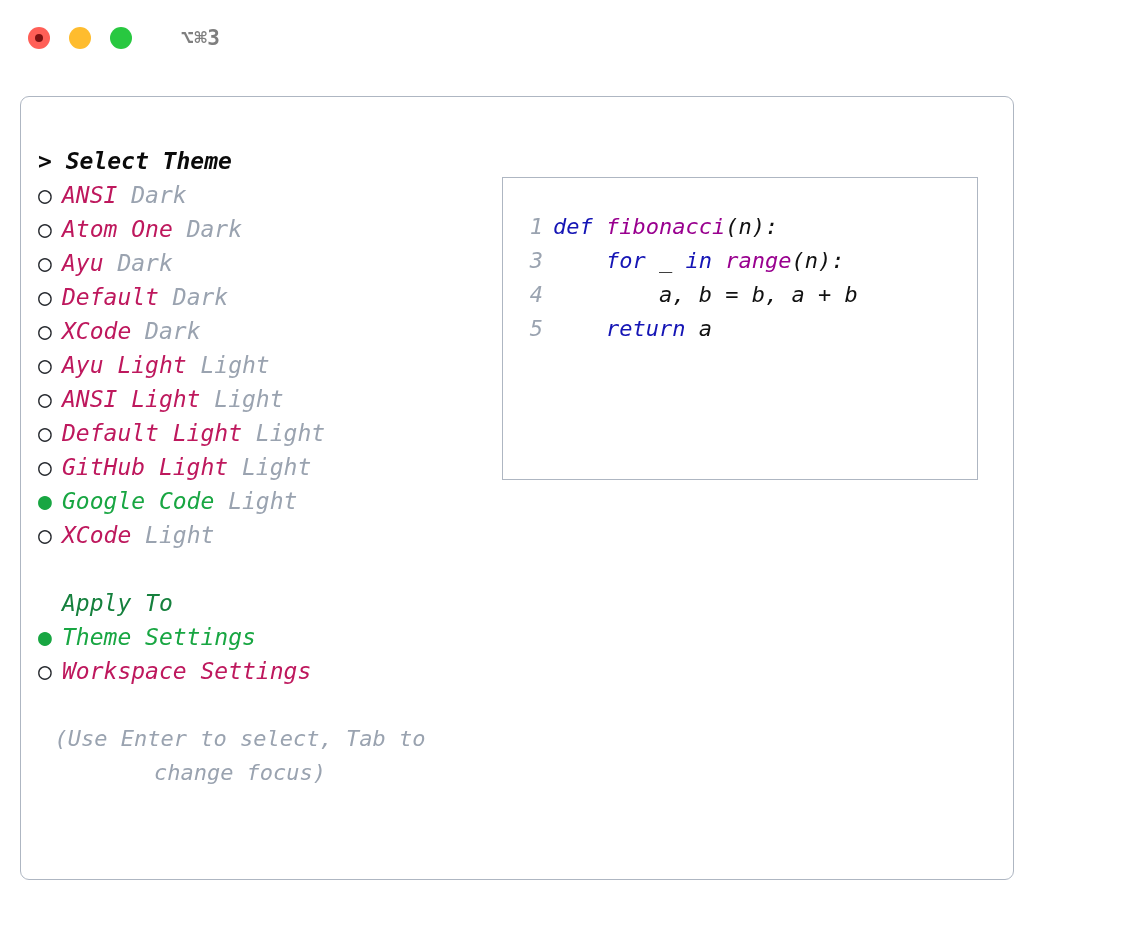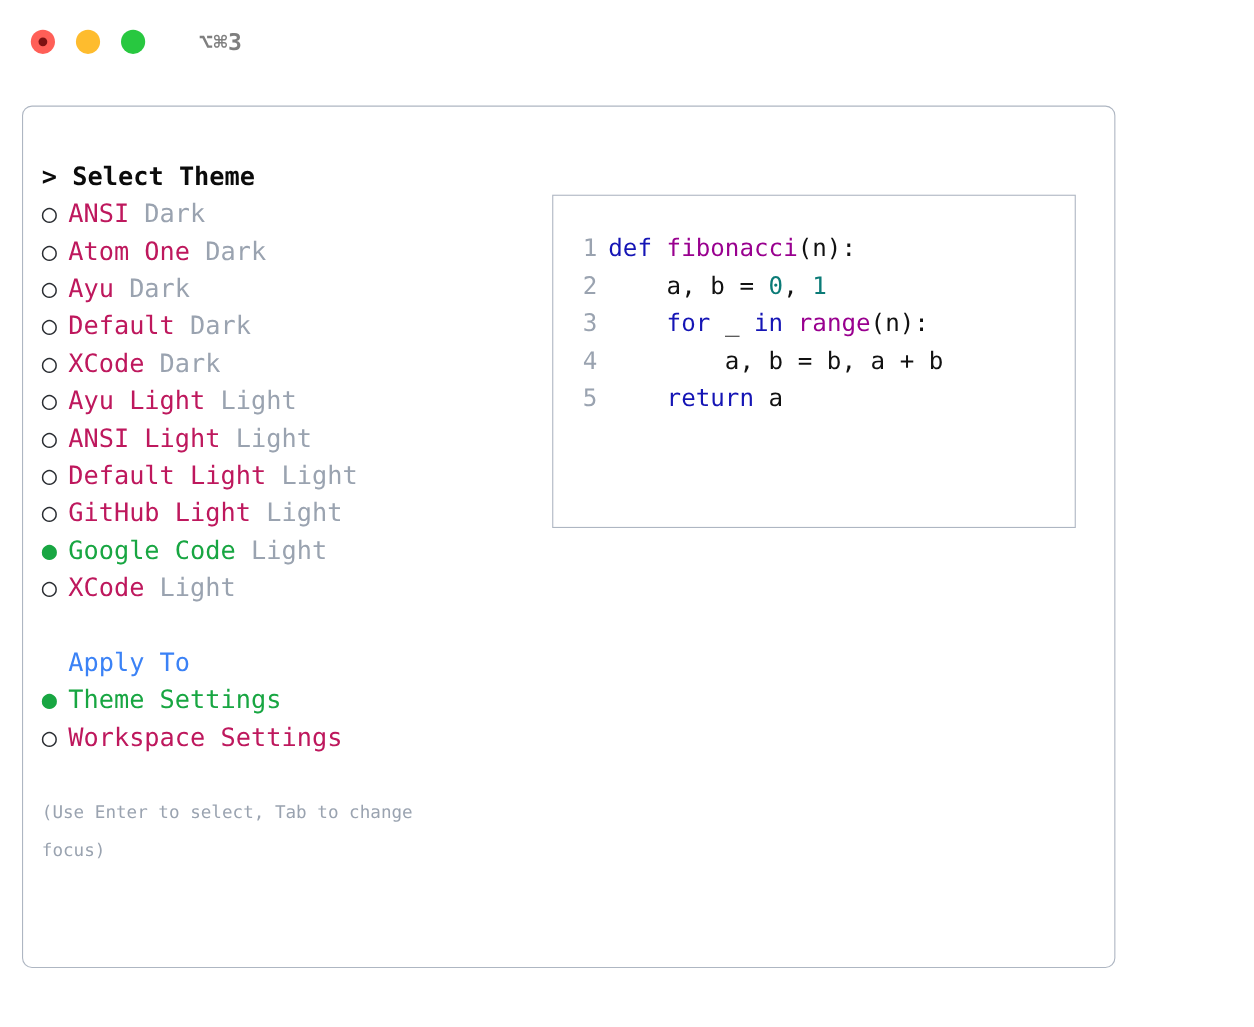--- a/index.html
+++ b/index.html
@@ -82,20 +82,21 @@
     box-sizing: border-box;
     background: #ffffff;
   }
 
   .columns {
     position: absolute;
     left: 0;
     top: 0;
     width: 100%;
     height: 100%;
+    font-style: italic;
   }
 
   
   .left-col {
     position: absolute;
     left: 17px;
     top: 47px;
     width: 440px;
   }
   .list-head {
@@ -115,31 +116,32 @@
   .row .marker {
     display: inline-block;
     width: 24px;
     color: #2b2e33;
   }
   .row.selected .marker { color: #18a642; }
   .row.selected .label  { color: #18a642; }
   .row .label  { color: #be185d; }
   .row .variant { color: #9aa3b0; }
   .row.section-head .marker { color: transparent; }
-  .row.section-head .label { color: #3b82f6; }
+  .row.section-head .label { color: #15803d; }
 
   .spacer-line { height: 34px; }
 
   .hint {
     margin-top: 34px;
-    font-size: 16px;
+    font-size: 22px;
     line-height: 34px;
     color: #9aa3b0;
     width: 404px;
     word-spacing: 0px;
+    text-align: center;
   }
 
   
   .right-col {
     position: absolute;
     left: 481px;
     top: 47px;
     width: 490px;
   }
   .preview-title {
@@ -224,21 +226,20 @@
           </div>
 
         <div class="hint">(Use Enter to select, Tab to change focus)</div>
       </div>
 
       <div class="right-col">
 
         <div class="preview-box">
           <div id="code-sample">
               <div class="code-line"><span class="ln">1</span><span class="kw">def </span><span class="fn">fibonacci</span><span class="pl">(n):</span></div>
-              <div class="code-line"><span class="ln">2</span><span class="pl">    a, b = </span><span class="num">0</span><span class="pl">, </span><span class="num">1</span></div>
               <div class="code-line"><span class="ln">3</span><span class="pl">    </span><span class="kw">for</span><span class="pl"> _ </span><span class="kw">in</span><span class="pl"> </span><span class="fn">range</span><span class="pl">(n):</span></div>
               <div class="code-line"><span class="ln">4</span><span class="pl">        a, b = b, a + b</span></div>
               <div class="code-line"><span class="ln">5</span><span class="pl">    </span><span class="kw">return</span><span class="pl"> a</span></div>
             </div>
           <div class="gap"></div>
         </div>
       </div>
 
     </div>
   </div>

